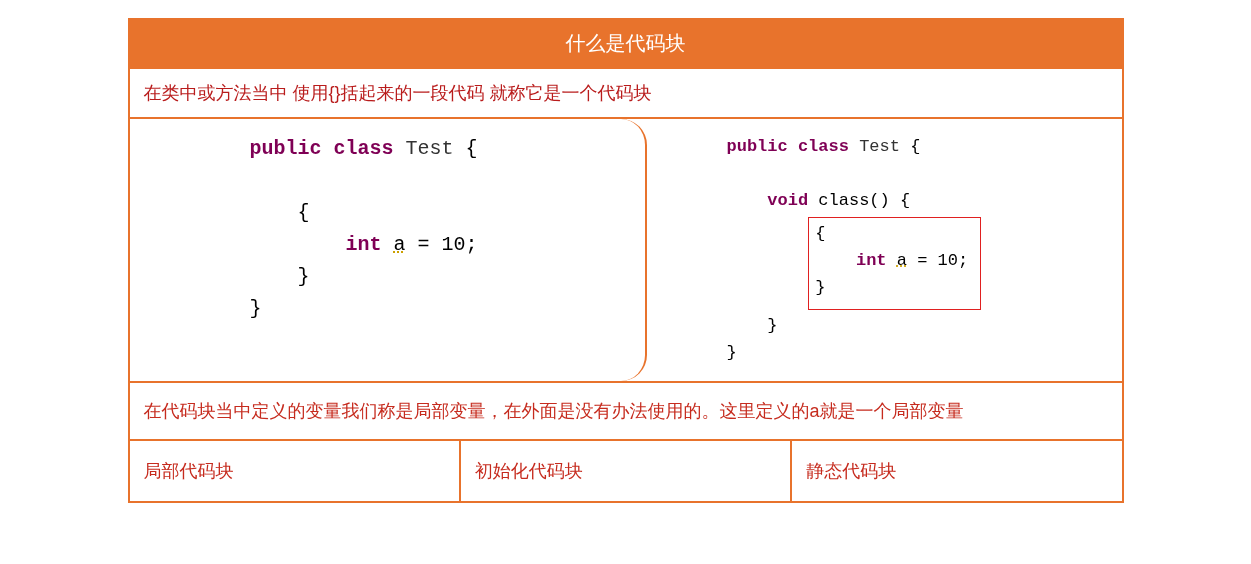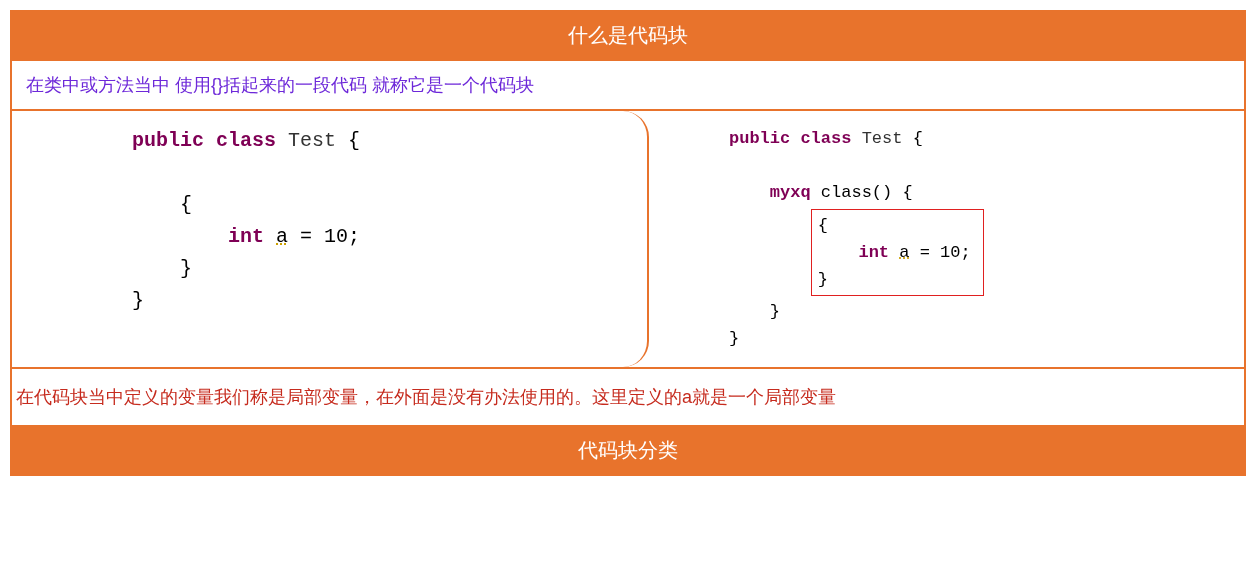--- a/index.html
+++ b/index.html
@@ -2,38 +2,38 @@
 <html><head>
 <meta charset="utf-8">
 <style>
   body {
     margin: 0;
     padding: 10px;
     font-family: "Microsoft YaHei", Arial, sans-serif;
     background: #fff;
   }
   .wrap {
-    width: 1236px;
-    margin: 0 auto;
+    width: 996px;
+    margin: 8px auto;
   }
   .header {
     background: #e8732c;
     color: #fff;
     text-align: center;
     padding: 10px 0;
     font-size: 20px;
     border: 2px solid #e8732c;
   }
   .row {
     border-left: 2px solid #e8732c;
     border-right: 2px solid #e8732c;
     border-bottom: 2px solid #e8732c;
     padding: 12px 14px;
     font-size: 18px;
-    color: #6d28d9;
+    color: #b91c1c;
   }
   .code-row {
     border-left: 2px solid #e8732c;
     border-right: 2px solid #e8732c;
     border-bottom: 2px solid #e8732c;
     display: flex;
   }
   .code-cell {
     flex: 1;
     padding: 14px 20px 14px 120px;
@@ -48,28 +48,28 @@
     font-family: Consolas, "Courier New", monospace;
     font-size: 20px;
     line-height: 1.6;
     white-space: pre;
   }
   .kw { color: #7f0055; font-weight: bold; }
   .cls { color: #333; }
   .redbox {
     border: 1px solid #e02020;
     display: inline-block;
-    padding: 2px 12px 2px 6px;
+    padding: 2px 12px 8px 6px;
     margin: 2px 0;
   }
   .red-row {
     border-left: 2px solid #e8732c;
     border-right: 2px solid #e8732c;
     border-bottom: 2px solid #e8732c;
-    padding: 16px 4px;
+    padding: 16px 14px;
     font-size: 18px;
     color: #c62b1e;
   }
   .subheader {
     background: #e8732c;
     color: #fff;
     text-align: center;
     padding: 10px 0;
     font-size: 20px;
     border-left: 2px solid #e8732c;
@@ -106,27 +106,31 @@
       <pre><span class="kw">public</span> <span class="kw">class</span> <span class="cls">Test</span> <span>{</span>
 
     <span>{</span>
         <span class="kw">int</span> <span style="text-decoration:underline dotted #cca000">a</span> <span>=</span> <span>10;</span>
     <span>}</span>
 <span>}</span></pre>
     </div>
     <div class="code-cell" style="padding-left:80px;">
       <pre style="font-size:17px;"><span class="kw">public</span> <span class="kw">class</span> <span class="cls">Test</span> <span>{</span>
 
-    <span class="kw">myxq</span> <span>class()</span> <span>{</span>
+    <span class="kw">void</span> <span>class()</span> <span>{</span>
         <span class="redbox"><span>{</span>
     <span class="kw">int</span> <span style="text-decoration:underline dotted #cca000">a</span> <span>=</span> <span>10;</span>
 <span>}</span></span>
     <span>}</span>
 <span>}</span></pre>
     </div>
   </div>
 
   <div class="red-row">在代码块当中定义的变量我们称是局部变量，在外面是没有办法使用的。这里定义的a就是一个局部变量</div>
 
-  <div class="subheader">代码块分类</div>
 
+  <div class="types-row">
+    <div class="type-cell">局部代码块</div>
+    <div class="type-cell">初始化代码块</div>
+    <div class="type-cell">静态代码块</div>
+  </div>
 
 </div>
 
 </body></html>

